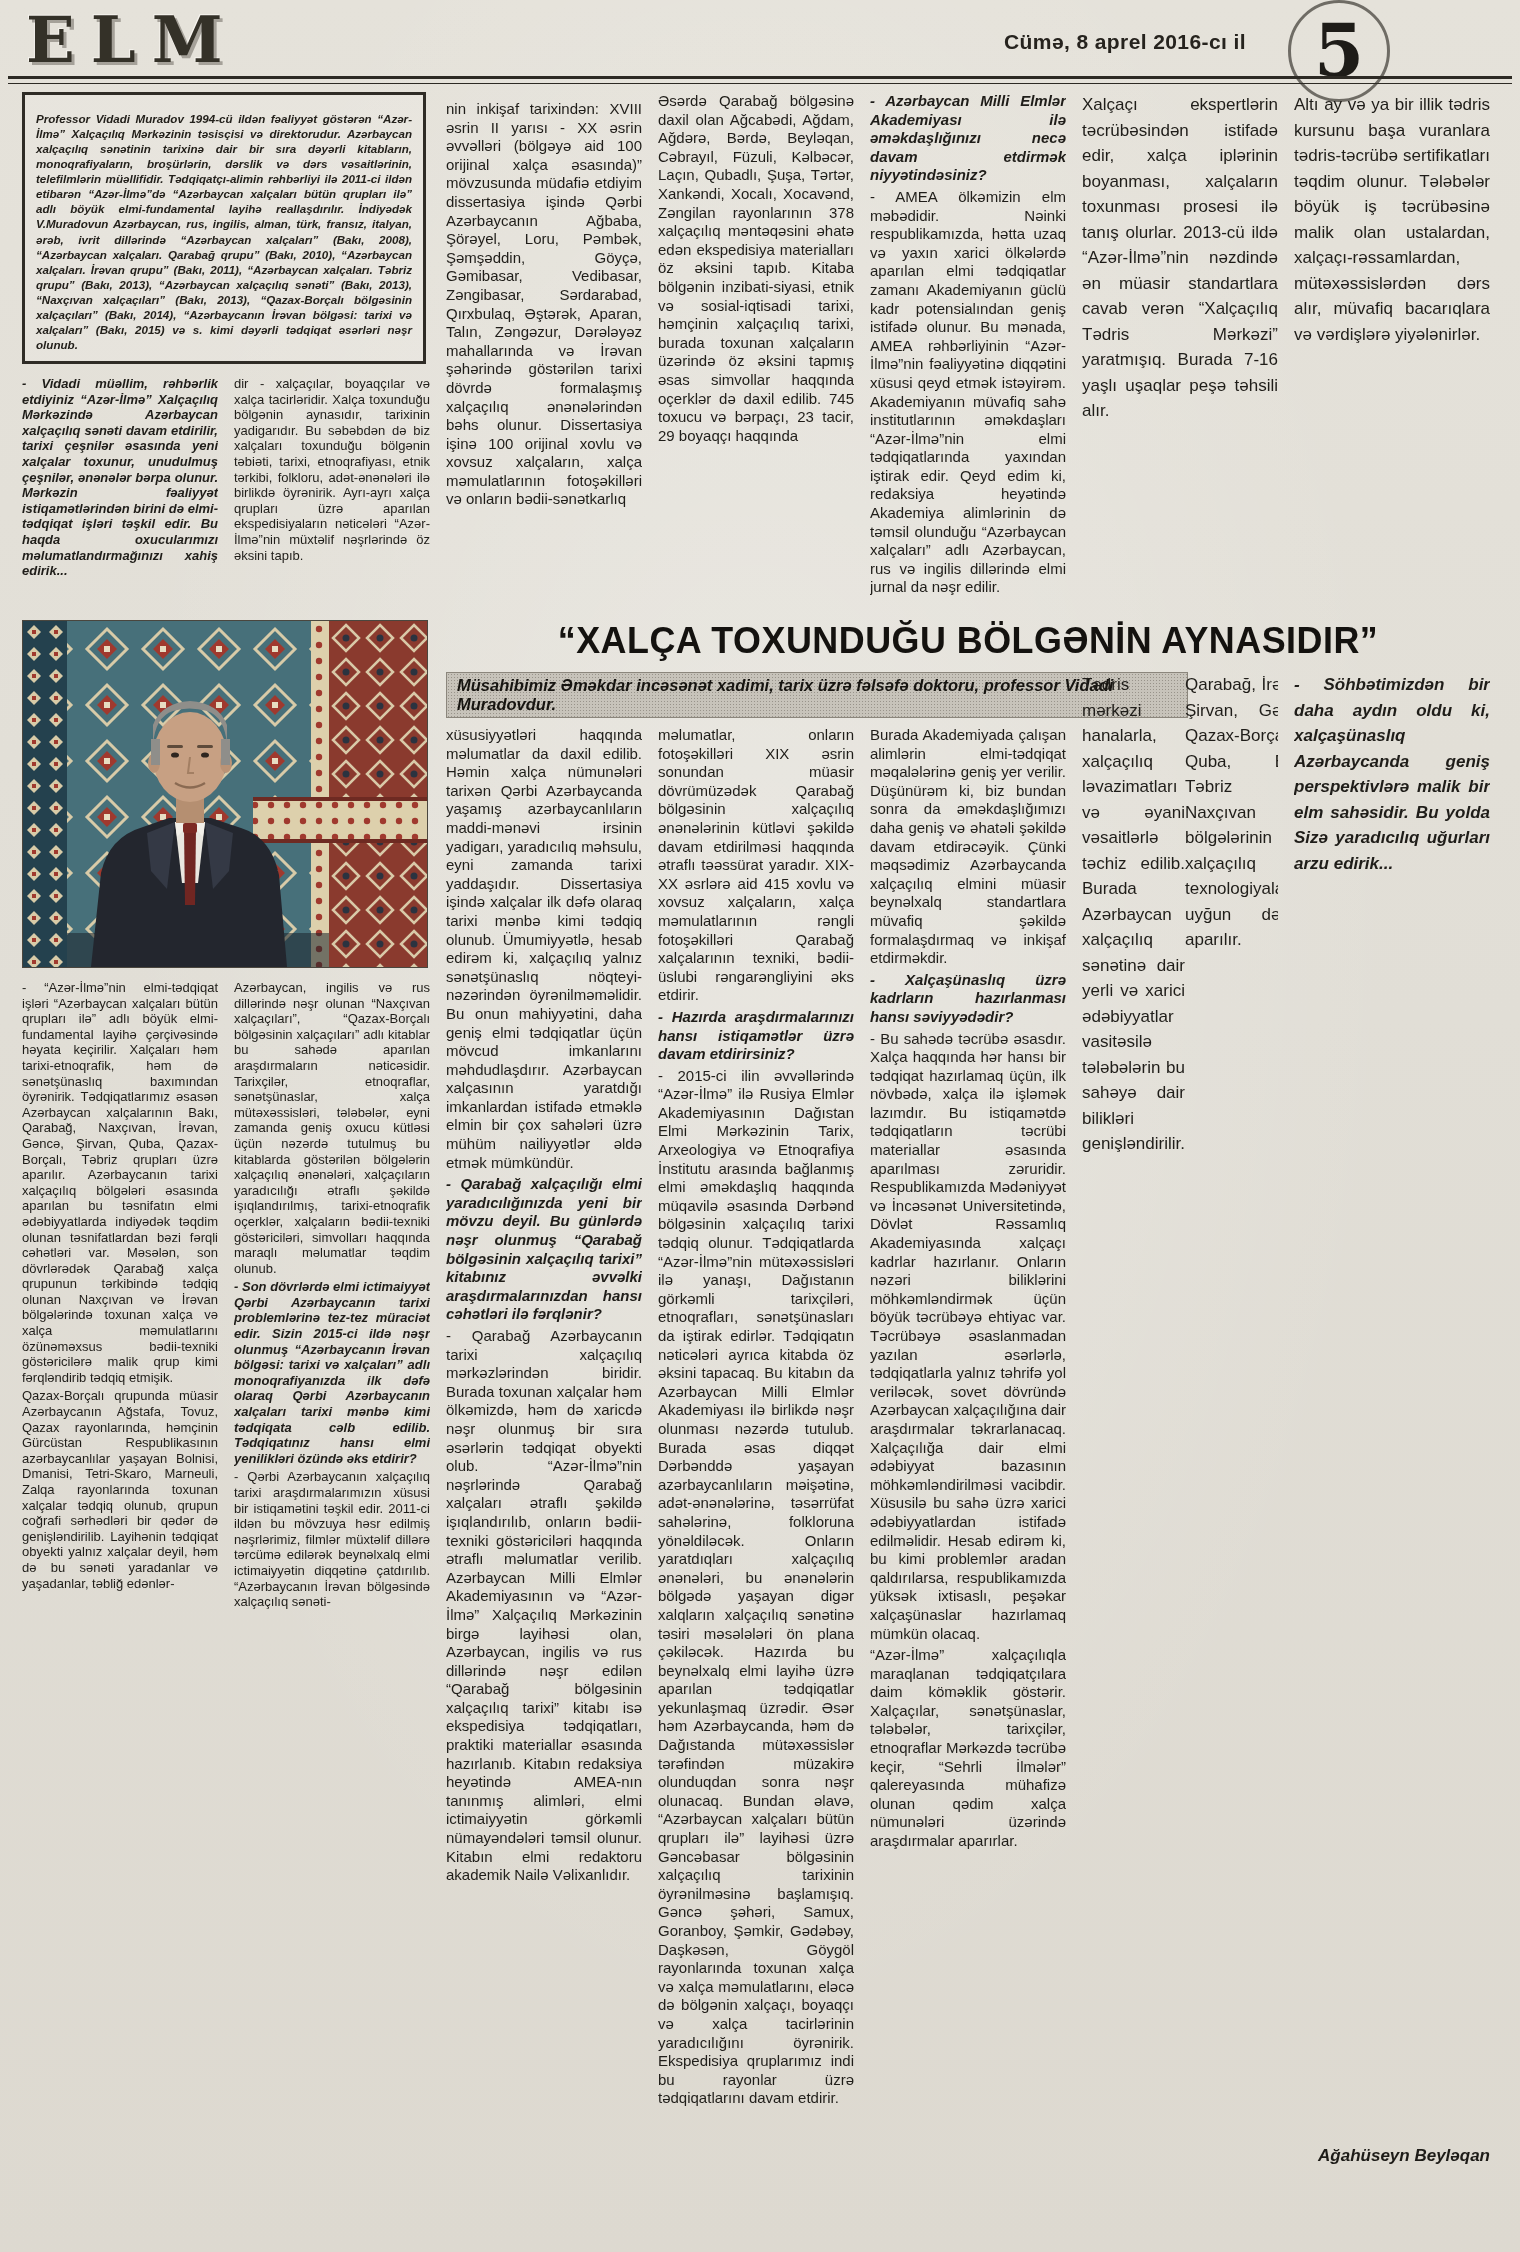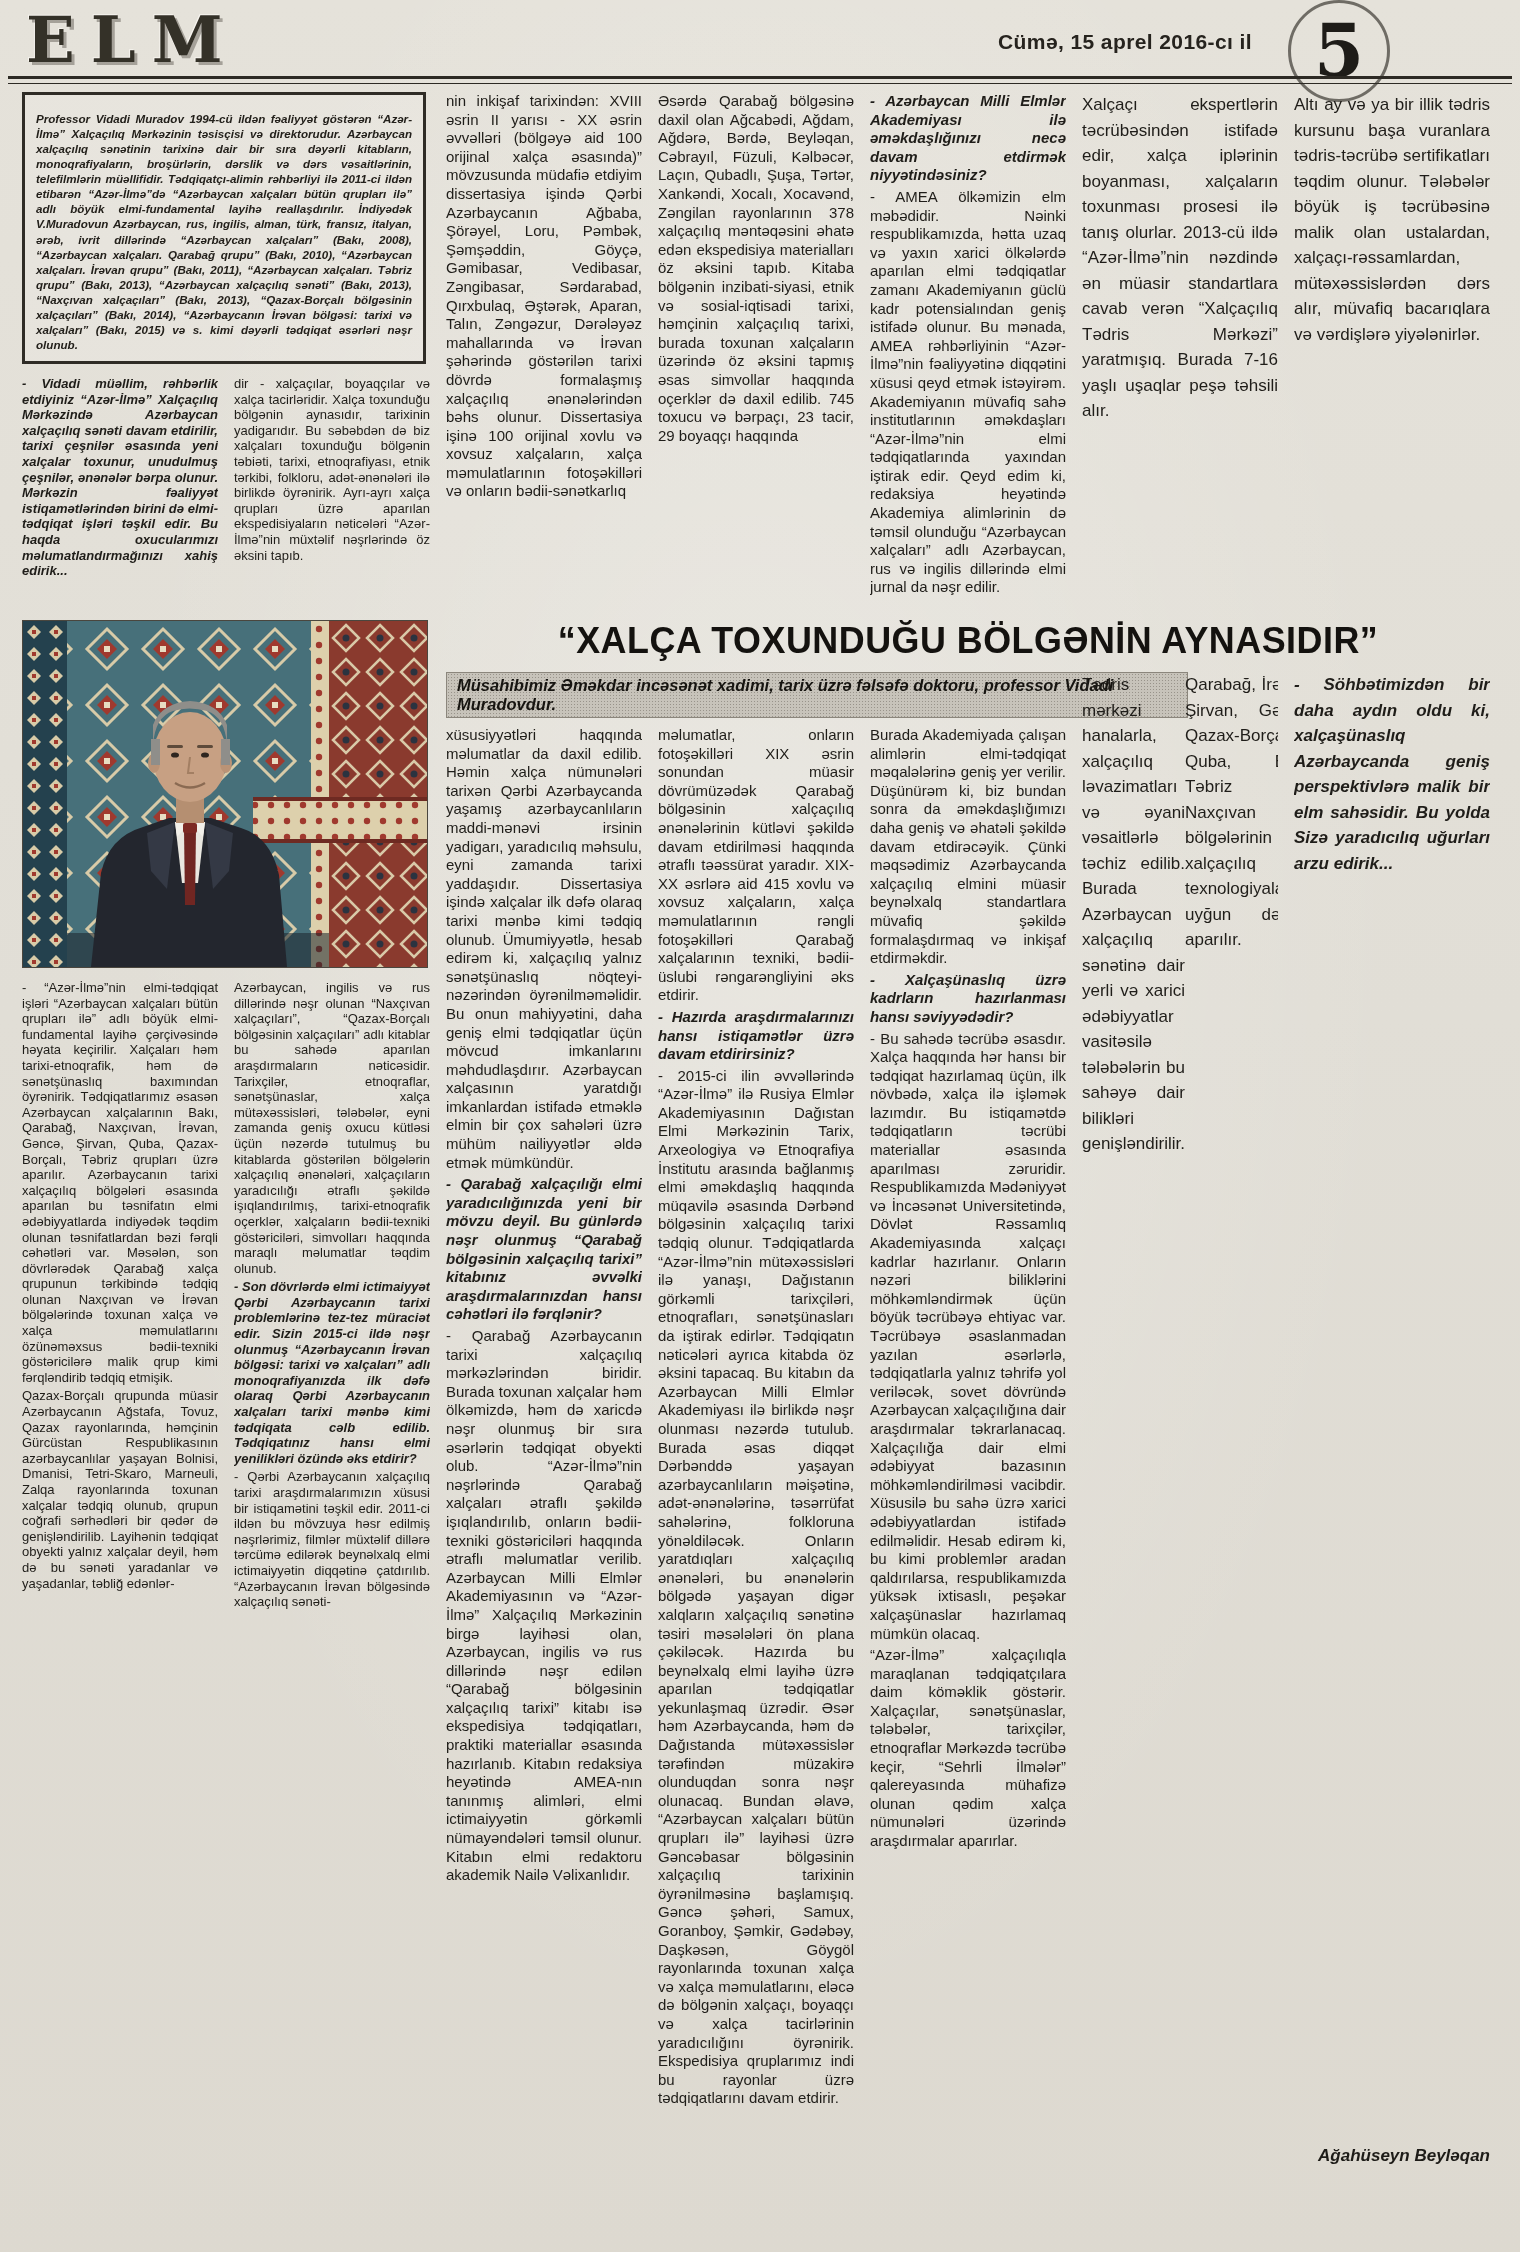--- a/index.html
+++ b/index.html
@@ -82,38 +82,38 @@
     left:1294px; top:2146px; width:196px; text-align:right;
     font-size:17px; font-weight:bold; font-style:italic; color:#1d1b17;
   }
 </style>
 </head>
 <body>
 
 <div id="page">
 
   <div class="abs masthead-title">ELM</div>
-  <div class="abs masthead-date">Cümə, 15 aprel 2016-cı il</div>
+  <div class="abs masthead-date">Cümə, 8 aprel 2016-cı il</div>
   <div class="abs page-circle">
     <span>5</span>
   </div>
   <div class="abs rule-a"></div>
   <div class="abs rule-b"></div>
 
   <div class="abs intro-box">
     <div class="bio">Professor Vidadi Muradov 1994-cü ildən fəaliyyət göstərən “Azər-İlmə” Xalçaçılıq Mərkəzinin təsisçisi və direktorudur. Azərbaycan xalçaçılıq sənətinin tarixinə dair bir sıra dəyərli kitabların, monoqrafiyaların, broşürlərin, dərslik və dərs vəsaitlərinin, telefilmlərin müəllifidir. Tədqiqatçı-alimin rəhbərliyi ilə 2011-ci ildən etibarən “Azər-İlmə”də “Azərbaycan xalçaları bütün qrupları ilə” adlı böyük elmi-fundamental layihə reallaşdırılır. İndiyədək V.Muradovun Azərbaycan, rus, ingilis, alman, türk, fransız, italyan, ərəb, ivrit dillərində “Azərbaycan xalçaları” (Bakı, 2008), “Azərbaycan xalçaları. Qarabağ qrupu” (Bakı, 2010), “Azərbaycan xalçaları. İrəvan qrupu” (Bakı, 2011), “Azərbaycan xalçaları. Təbriz qrupu” (Bakı, 2013), “Azərbaycan xalçaçılıq sənəti” (Bakı, 2013), “Naxçıvan xalçaçıları” (Bakı, 2013), “Qazax-Borçalı bölgəsinin xalçaçıları” (Bakı, 2014), “Azərbaycanın İrəvan bölgəsi: tarixi və xalçaları” (Bakı, 2015) və s. kimi dəyərli tədqiqat əsərləri nəşr olunub.</div>
   </div>
 
   <div class="abs region f-qcol" style="left:22px;top:376px;width:196px;height:236px">
       <p class="q">- Vidadi müəllim, rəhbərlik etdiyiniz “Azər-İlmə” Xalçaçılıq Mərkəzində Azərbaycan xalçaçılıq sənəti davam etdirilir, tarixi çeşnilər əsasında yeni xalçalar toxunur, unudulmuş çeşnilər, ənənələr bərpa olunur. Mərkəzin fəaliyyət istiqamətlərindən birini də elmi-tədqiqat işləri təşkil edir. Bu haqda oxucularımızı məlumatlandırmağınızı xahiş edirik...</p>
     </div>
   <div class="abs region f-sm" style="left:234px;top:376px;width:196px;height:236px">
       <p class="a">dir - xalçaçılar, boyaqçılar və xalça tacirləridir. Xalça toxunduğu bölgənin aynasıdır, tarixinin yadigarıdır. Bu səbəbdən də biz xalçaları toxunduğu bölgənin təbiəti, tarixi, etnoqrafiyası, etnik tərkibi, folkloru, adət-ənənələri ilə birlikdə öyrənirik. Ayrı-ayrı xalça qrupları üzrə aparılan ekspedisiyaların nəticələri “Azər-İlmə”nin müxtəlif nəşrlərində öz əksini tapıb.</p>
     </div>
-  <div class="abs region" style="left:446px;top:92px;width:196px;height:520px">
+  <div class="abs region" style="left:446px;top:100px;width:196px;height:520px">
       <p class="a">nin inkişaf tarixindən: XVIII əsrin II yarısı - XX əsrin əvvəlləri (bölgəyə aid 100 orijinal xalça əsasında)” mövzusunda müdafiə etdiyim dissertasiya işində Qərbi Azərbaycanın Ağbaba, Şörəyel, Loru, Pəmbək, Şəmşəddin, Göyçə, Gəmibasar, Vedibasar, Zəngibasar, Sərdarabad, Qırxbulaq, Əştərək, Aparan, Talın, Zəngəzur, Dərələyəz mahallarında və İrəvan şəhərində göstərilən tarixi dövrdə formalaşmış xalçaçılıq ənənələrindən bəhs olunur. Dissertasiya işinə 100 orijinal xovlu və xovsuz xalçaların, xalça məmulatlarının fotoşəkilləri və onların bədii-sənətkarlıq</p>
     </div>
   <div class="abs region" style="left:658px;top:92px;width:196px;height:520px">
       <p class="a">Əsərdə Qarabağ bölgəsinə daxil olan Ağcabədi, Ağdam, Ağdərə, Bərdə, Beyləqan, Cəbrayıl, Füzuli, Kəlbəcər, Laçın, Qubadlı, Şuşa, Tərtər, Xankəndi, Xocalı, Xocavənd, Zəngilan rayonlarının 378 xalçaçılıq məntəqəsini əhatə edən ekspedisiya materialları öz əksini tapıb. Kitaba bölgənin inzibati-siyasi, etnik və sosial-iqtisadi tarixi, həmçinin xalçaçılıq tarixi, burada toxunan xalçaların üzərində öz əksini tapmış əsas simvollar haqqında oçerklər də daxil edilib. 745 toxucu və bərpaçı, 23 tacir, 29 boyaqçı haqqında</p>
     </div>
   <div class="abs region" style="left:870px;top:92px;width:196px;height:520px">
       <p class="q">- Azərbaycan Milli Elmlər Akademiyası ilə əməkdaşlığınızı necə davam etdirmək niyyətindəsiniz?</p>
       <p class="a">- AMEA ölkəmizin elm məbədidir. Nəinki respublikamızda, hətta uzaq və yaxın xarici ölkələrdə aparılan elmi tədqiqatlar zamanı Akademiyanın güclü kadr potensialından geniş istifadə olunur. Bu mənada, AMEA rəhbərliyinin “Azər-İlmə”nin fəaliyyətinə diqqətini xüsusi qeyd etmək istəyirəm. Akademiyanın müvafiq sahə institutlarının əməkdaşları “Azər-İlmə”nin elmi tədqiqatlarında yaxından iştirak edir. Qeyd edim ki, redaksiya heyətində Akademiya alimlərinin də təmsil olunduğu “Azərbaycan xalçaları” adlı Azərbaycan, rus və ingilis dillərində elmi jurnal da nəşr edilir.</p>
     </div>
   <div class="abs region f-late" style="left:1082px;top:92px;width:196px;height:520px">

